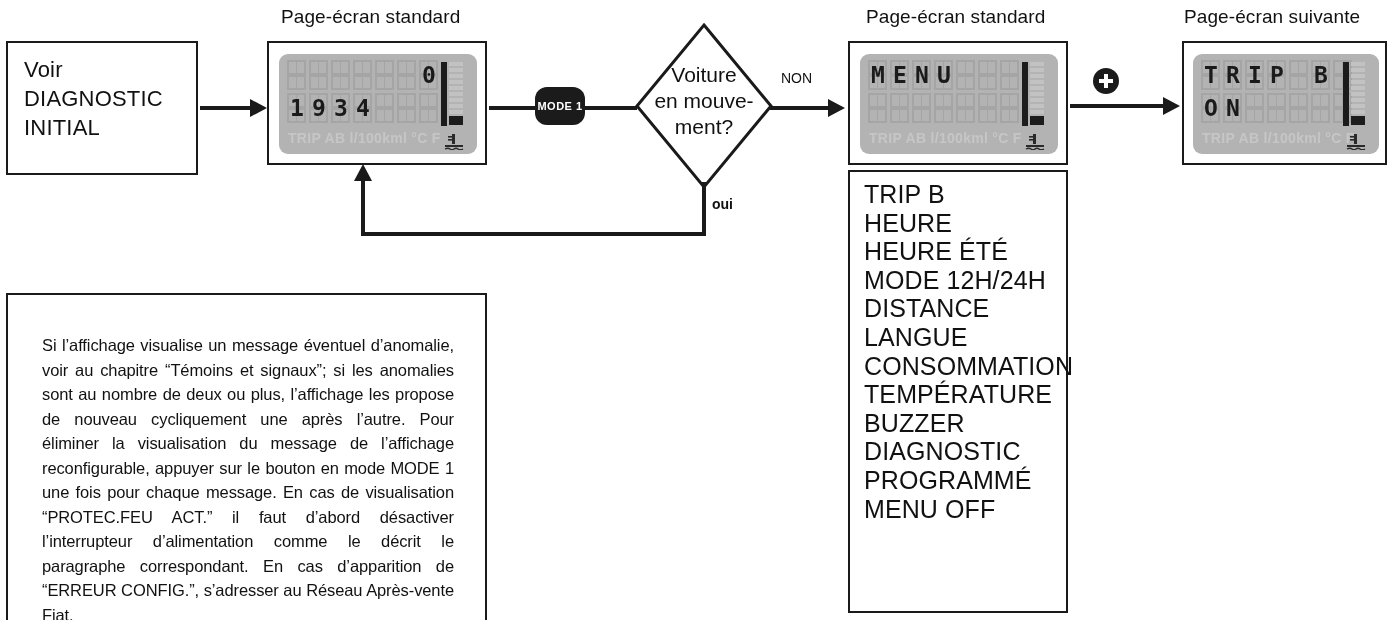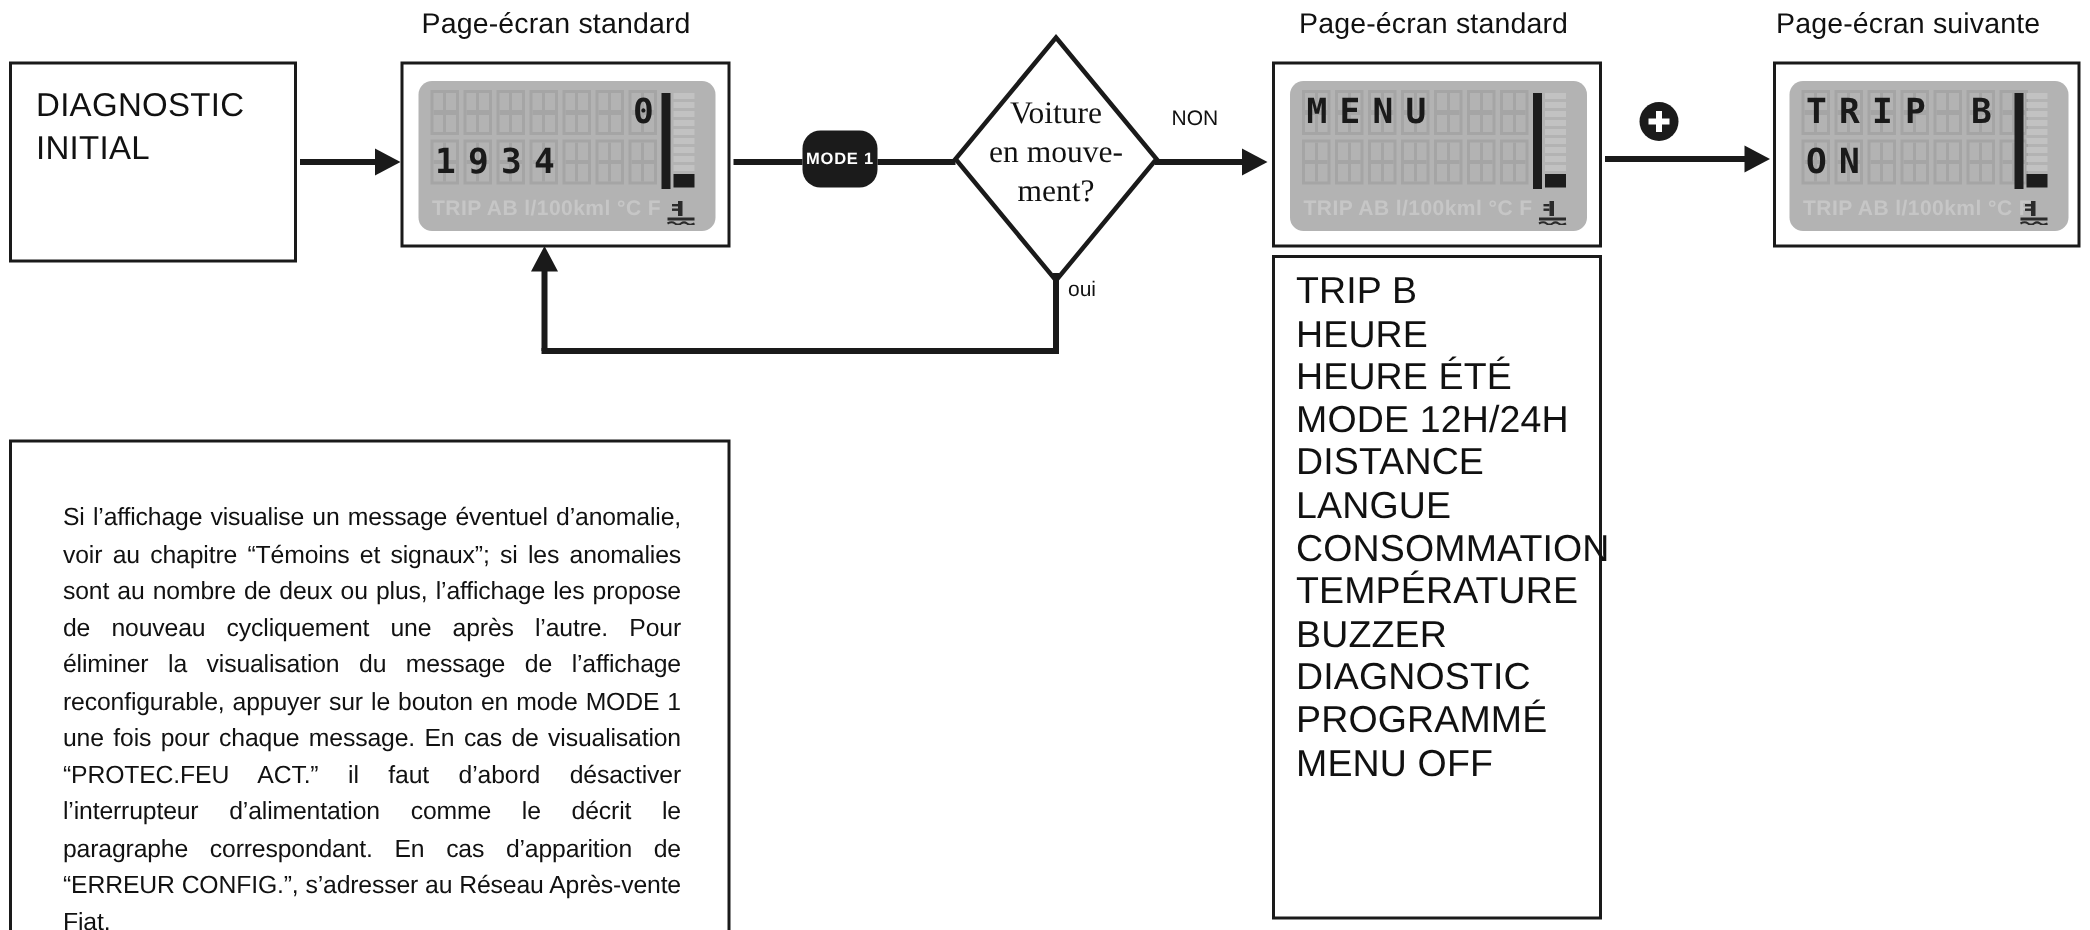--- a/index.html
+++ b/index.html
@@ -178,20 +178,21 @@
 <body>
 
 <div class="stage">
 
   <div class="caption" style="left:281px;top:6px;">Page-écran standard</div>
   <div class="caption" style="left:866px;top:6px;">Page-écran standard</div>
   <div class="caption" style="left:1184px;top:6px;">Page-écran suivante</div>
 
   <div class="box" style="left:6px;top:41px;width:192px;height:134px;">
     <div class="startbox-text" style="left:16px;top:12px;">
+      <div>Voir</div>
       <div>DIAGNOSTIC</div>
       <div>INITIAL</div>
     </div>
   </div>
 
   <div class="hline" style="left:200px;top:106px;width:52px;"></div>
   <div class="arrow-r" style="left:250px;top:99px;"></div>
 
   <div class="box" style="left:267px;top:41px;width:220px;height:124px;">
     <div class="lcd" id="lcd1" style="left:10px;top:11px;width:198px;height:100px;">
@@ -273,36 +274,36 @@
         </div>
       </div>
   </div>
 
   <div class="hline" style="left:489px;top:106px;width:46px;"></div>
 
   <div class="modebtn" style="left:535px;top:87px;width:50px;height:38px;border-radius:12px;">MODE 1</div>
 
   <div class="hline" style="left:585px;top:106px;width:52px;"></div>
 
-  <div class="diamond-wrap" style="left:634px;top:22px;width:140px;height:168px;font-family:Liberation Serif, serif;">
+  <div class="diamond-wrap" style="left:634px;top:22px;width:140px;height:168px;">
     <svg width="140" height="168" viewBox="0 0 140 168" aria-hidden="true">
       <polygon points="70,3 137,84 70,165 3,84" fill="#ffffff" stroke="#1a1a1a" stroke-width="3"></polygon>
     </svg>
     <div class="diamond-text" style="top:40px;">
       <div>Voiture</div>
       <div>en mouve-</div>
       <div>ment?</div>
     </div>
   </div>
 
   <div class="branch-label" style="left:781px;top:70px;">NON</div>
   <div class="hline" style="left:770px;top:106px;width:60px;"></div>
   <div class="arrow-r" style="left:828px;top:99px;"></div>
 
-  <div class="branch-label" style="left:712px;top:184px;">oui</div>
+  <div class="branch-label" style="left:712px;top:196px;font-weight:bold;">oui</div>
   <div class="vline" style="left:702px;top:182px;height:54px;"></div>
   <div class="hline" style="left:361px;top:232px;width:345px;"></div>
   <div class="vline" style="left:361px;top:180px;height:54px;"></div>
   <div class="arrow-u" style="left:354px;top:164px;"></div>
 
   <div class="box" style="left:848px;top:41px;width:220px;height:124px;">
     <div class="lcd" id="lcd2" style="left:10px;top:11px;width:198px;height:100px;">
         <div class="lcd-grid">
           <div class="lcd-row">
             <div class="cell">

